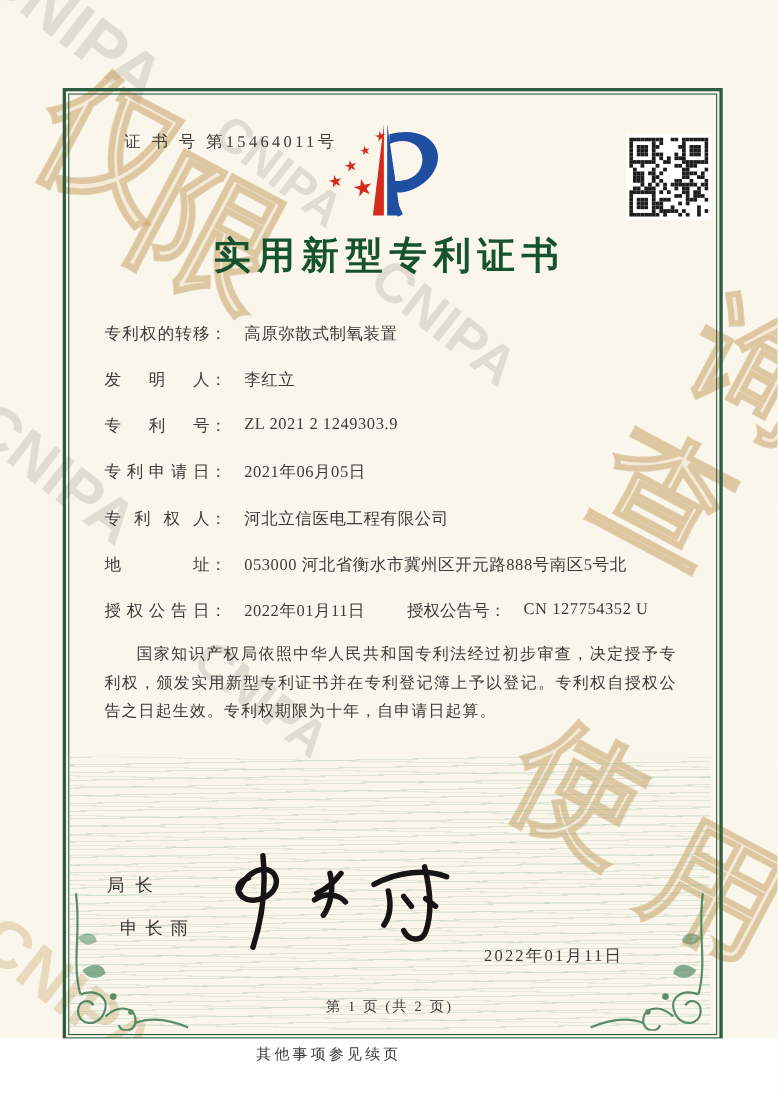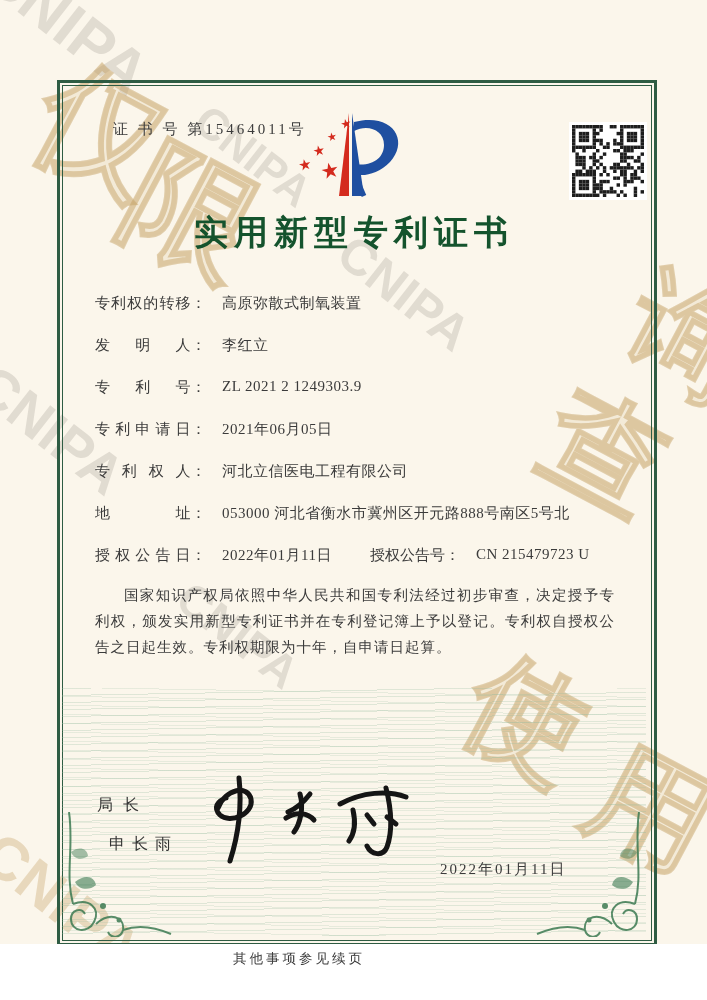--- a/index.html
+++ b/index.html
@@ -326,21 +326,21 @@
 
   <div class="title">实用新型专利证书</div>
 
   <div class="fields" id="fields">
       <div class="field-row"><span class="flabel">专利权的转移</span><span class="fcolon">：</span><span class="fvalue">高原弥散式制氧装置</span></div>
       <div class="field-row"><span class="flabel">发明人</span><span class="fcolon">：</span><span class="fvalue">李红立</span></div>
       <div class="field-row"><span class="flabel">专利号</span><span class="fcolon">：</span><span class="fvalue">ZL 2021 2 1249303.9</span></div>
       <div class="field-row"><span class="flabel">专利申请日</span><span class="fcolon">：</span><span class="fvalue">2021年06月05日</span></div>
       <div class="field-row"><span class="flabel">专利权人</span><span class="fcolon">：</span><span class="fvalue">河北立信医电工程有限公司</span></div>
       <div class="field-row"><span class="flabel">地址</span><span class="fcolon">：</span><span class="fvalue">053000 河北省衡水市冀州区开元路888号南区5号北</span></div>
-      <div class="field-row"><span class="flabel">授权公告日</span><span class="fcolon">：</span><span class="fvalue">2022年01月11日</span><span class="fextra"><span class="">授权公告号</span><span class="fcolon">：</span><span class="fvalue">CN 215479723 U</span></span></div>
+      <div class="field-row"><span class="flabel">授权公告日</span><span class="fcolon">：</span><span class="fvalue">2022年01月11日</span><span class="fextra"><span class="">授权公告号</span><span class="fcolon">：</span><span class="fvalue">CN 127754352 U</span></span></div>
     </div>
 
   <div class="body-text" id="body-text">
       <p>国家知识产权局依照中华人民共和国专利法经过初步审查，决定授予专利权，颁发实用新型专利证书并在专利登记簿上予以登记。专利权自授权公告之日起生效。专利权期限为十年，自申请日起算。</p>
     </div>
 
   <svg class="ornament left" viewBox="0 0 130 125">
     <g fill="none" stroke="#3c7a52" stroke-width="2" opacity="0.85">
       <path d="M8,0 C13,35 4,62 12,92"></path>
       <path d="M12,92 C28,86 40,96 33,110 C27,122 10,120 10,107 C10,98 20,95 24,102"></path>
@@ -377,17 +377,18 @@
       <path d="M120,26 C113,35 105,41 98,44"></path>
       <path d="M150,36 C172,24 198,22 216,29"></path>
       <path d="M196,20 C201,40 203,62 197,79 C193,89 181,87 177,78"></path>
       <path d="M163,42 C166,55 164,66 159,73"></path>
       <path d="M177,47 L184,56"></path>
       <path d="M197,49 L206,56"></path>
     </g>
   </svg>
 
   <div class="issue-date">2022年01月11日</div>
+  <div class="page-indicator">第 1 页 (共 2 页)</div>
 
   <div class="bottom-strip"></div>
   <div class="footer-note">其他事项参见续页</div>
 
 </div>
 
 </body></html>

